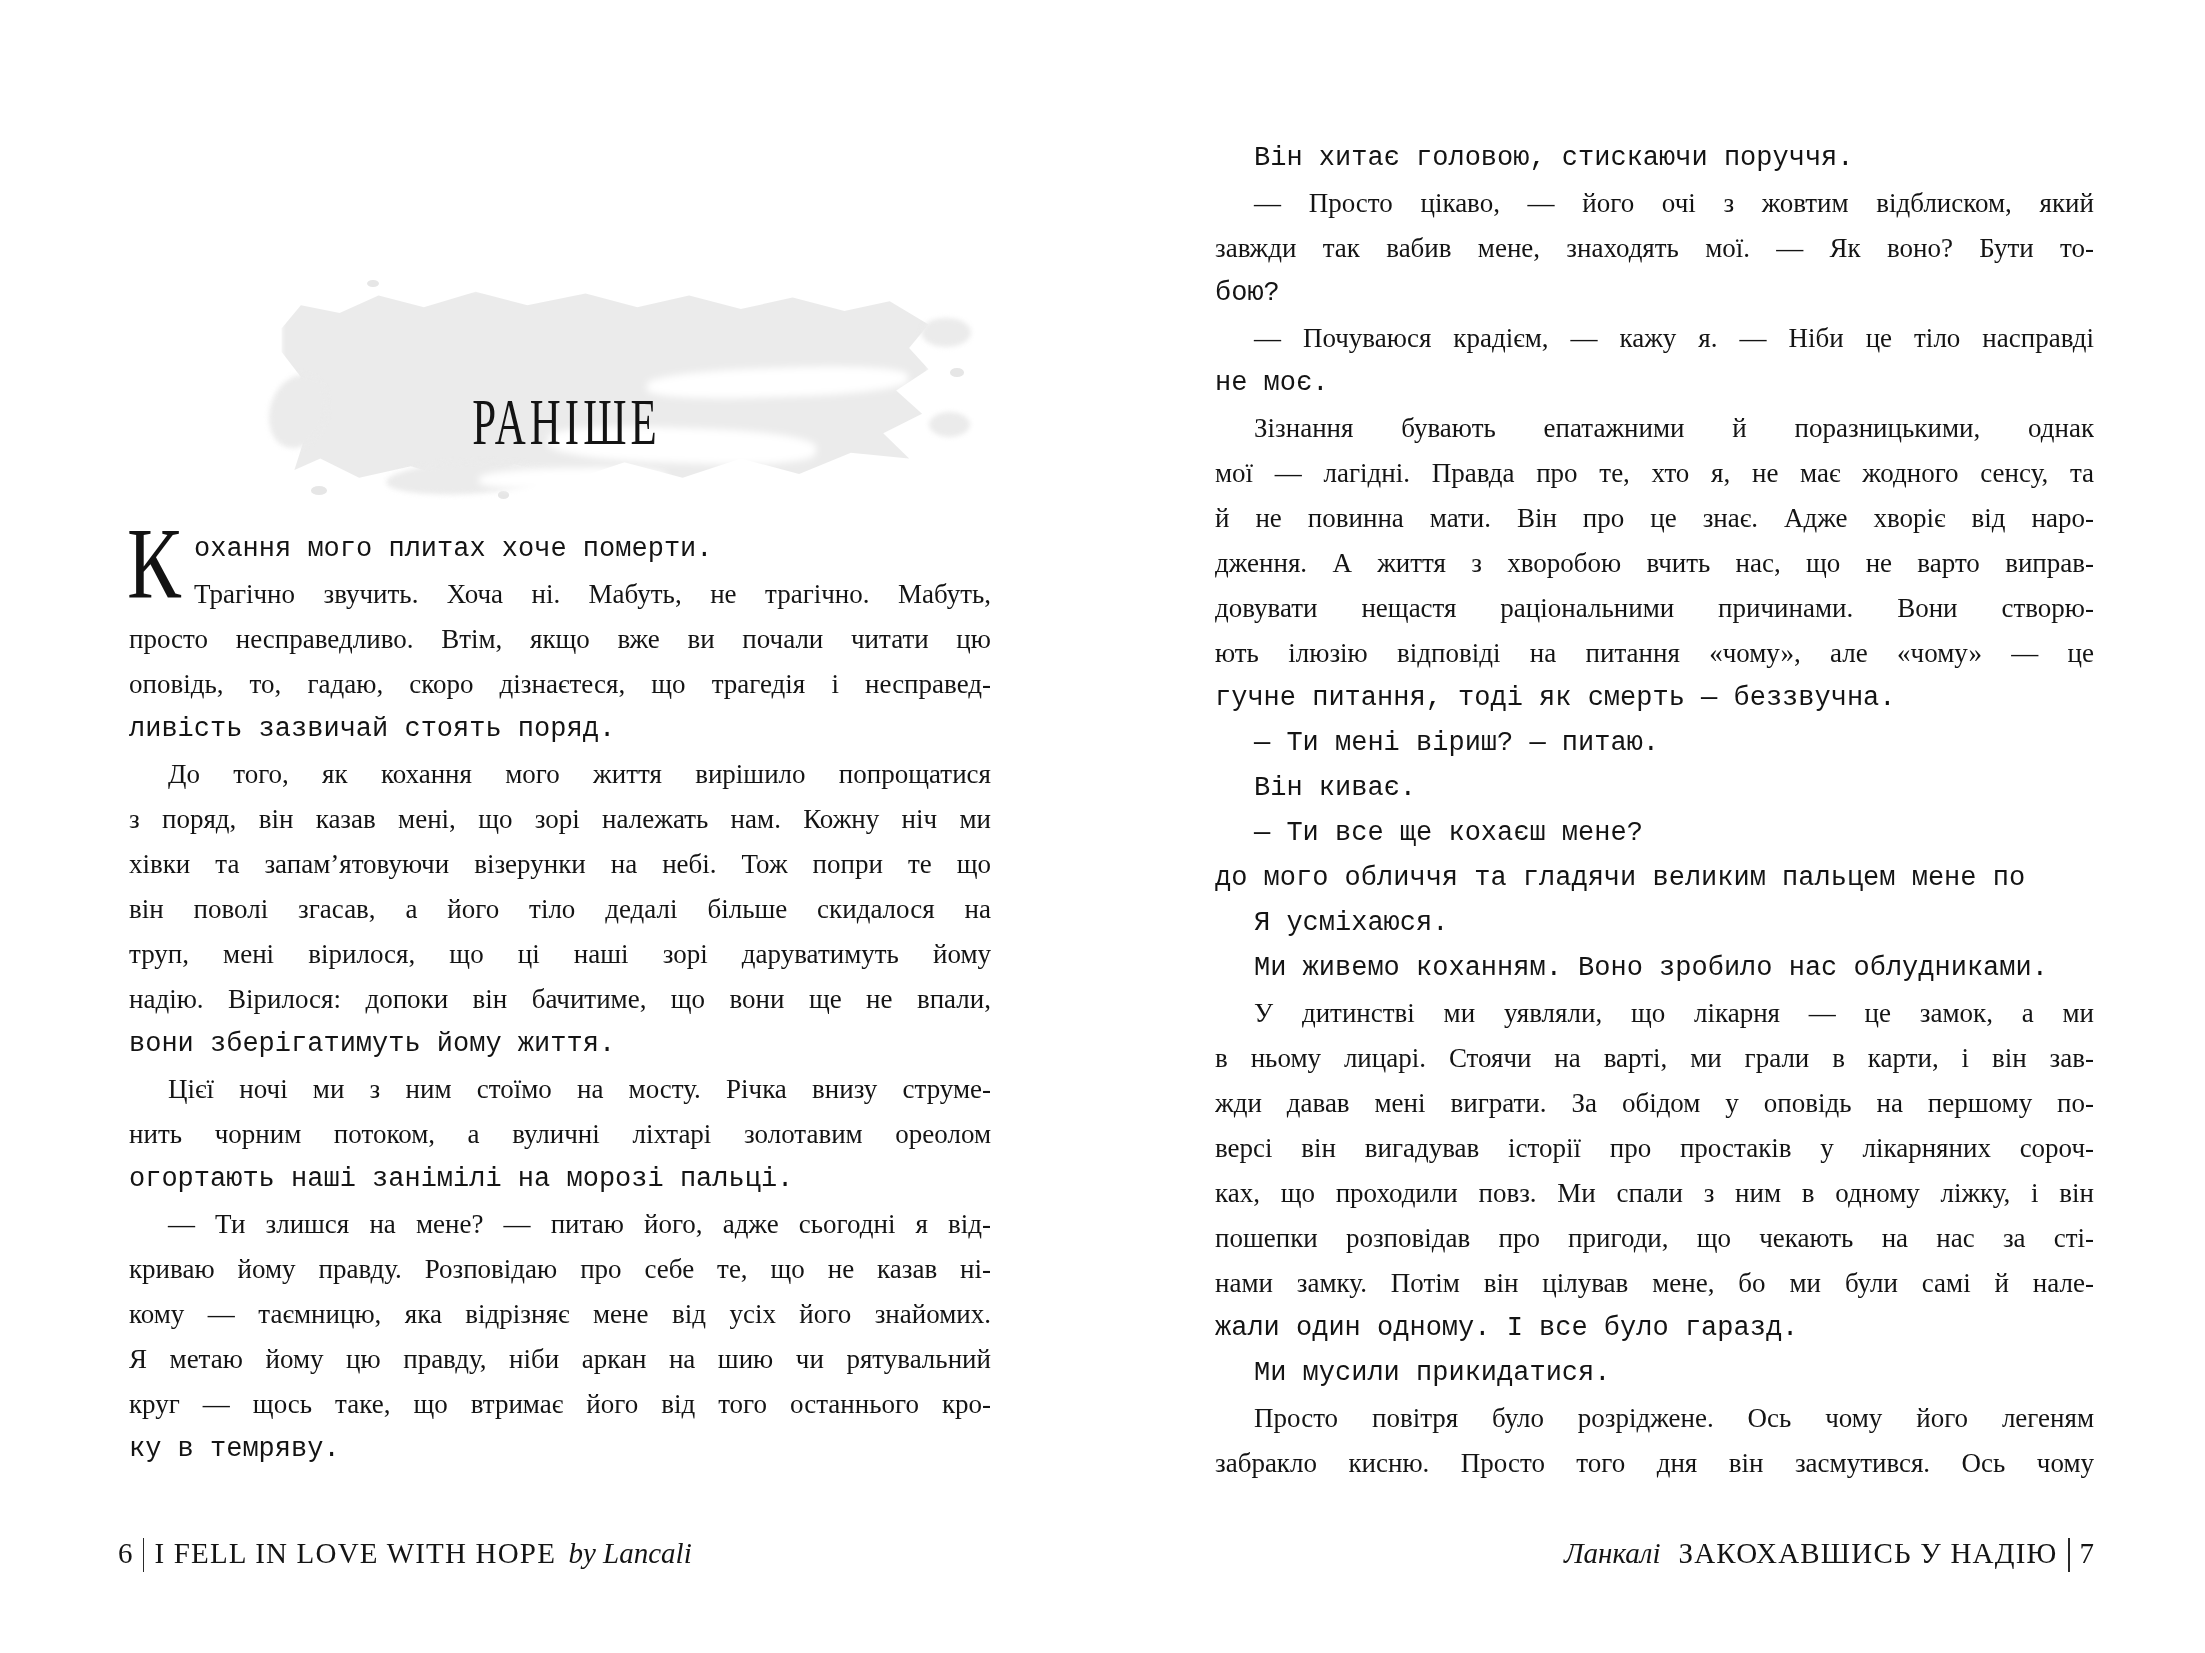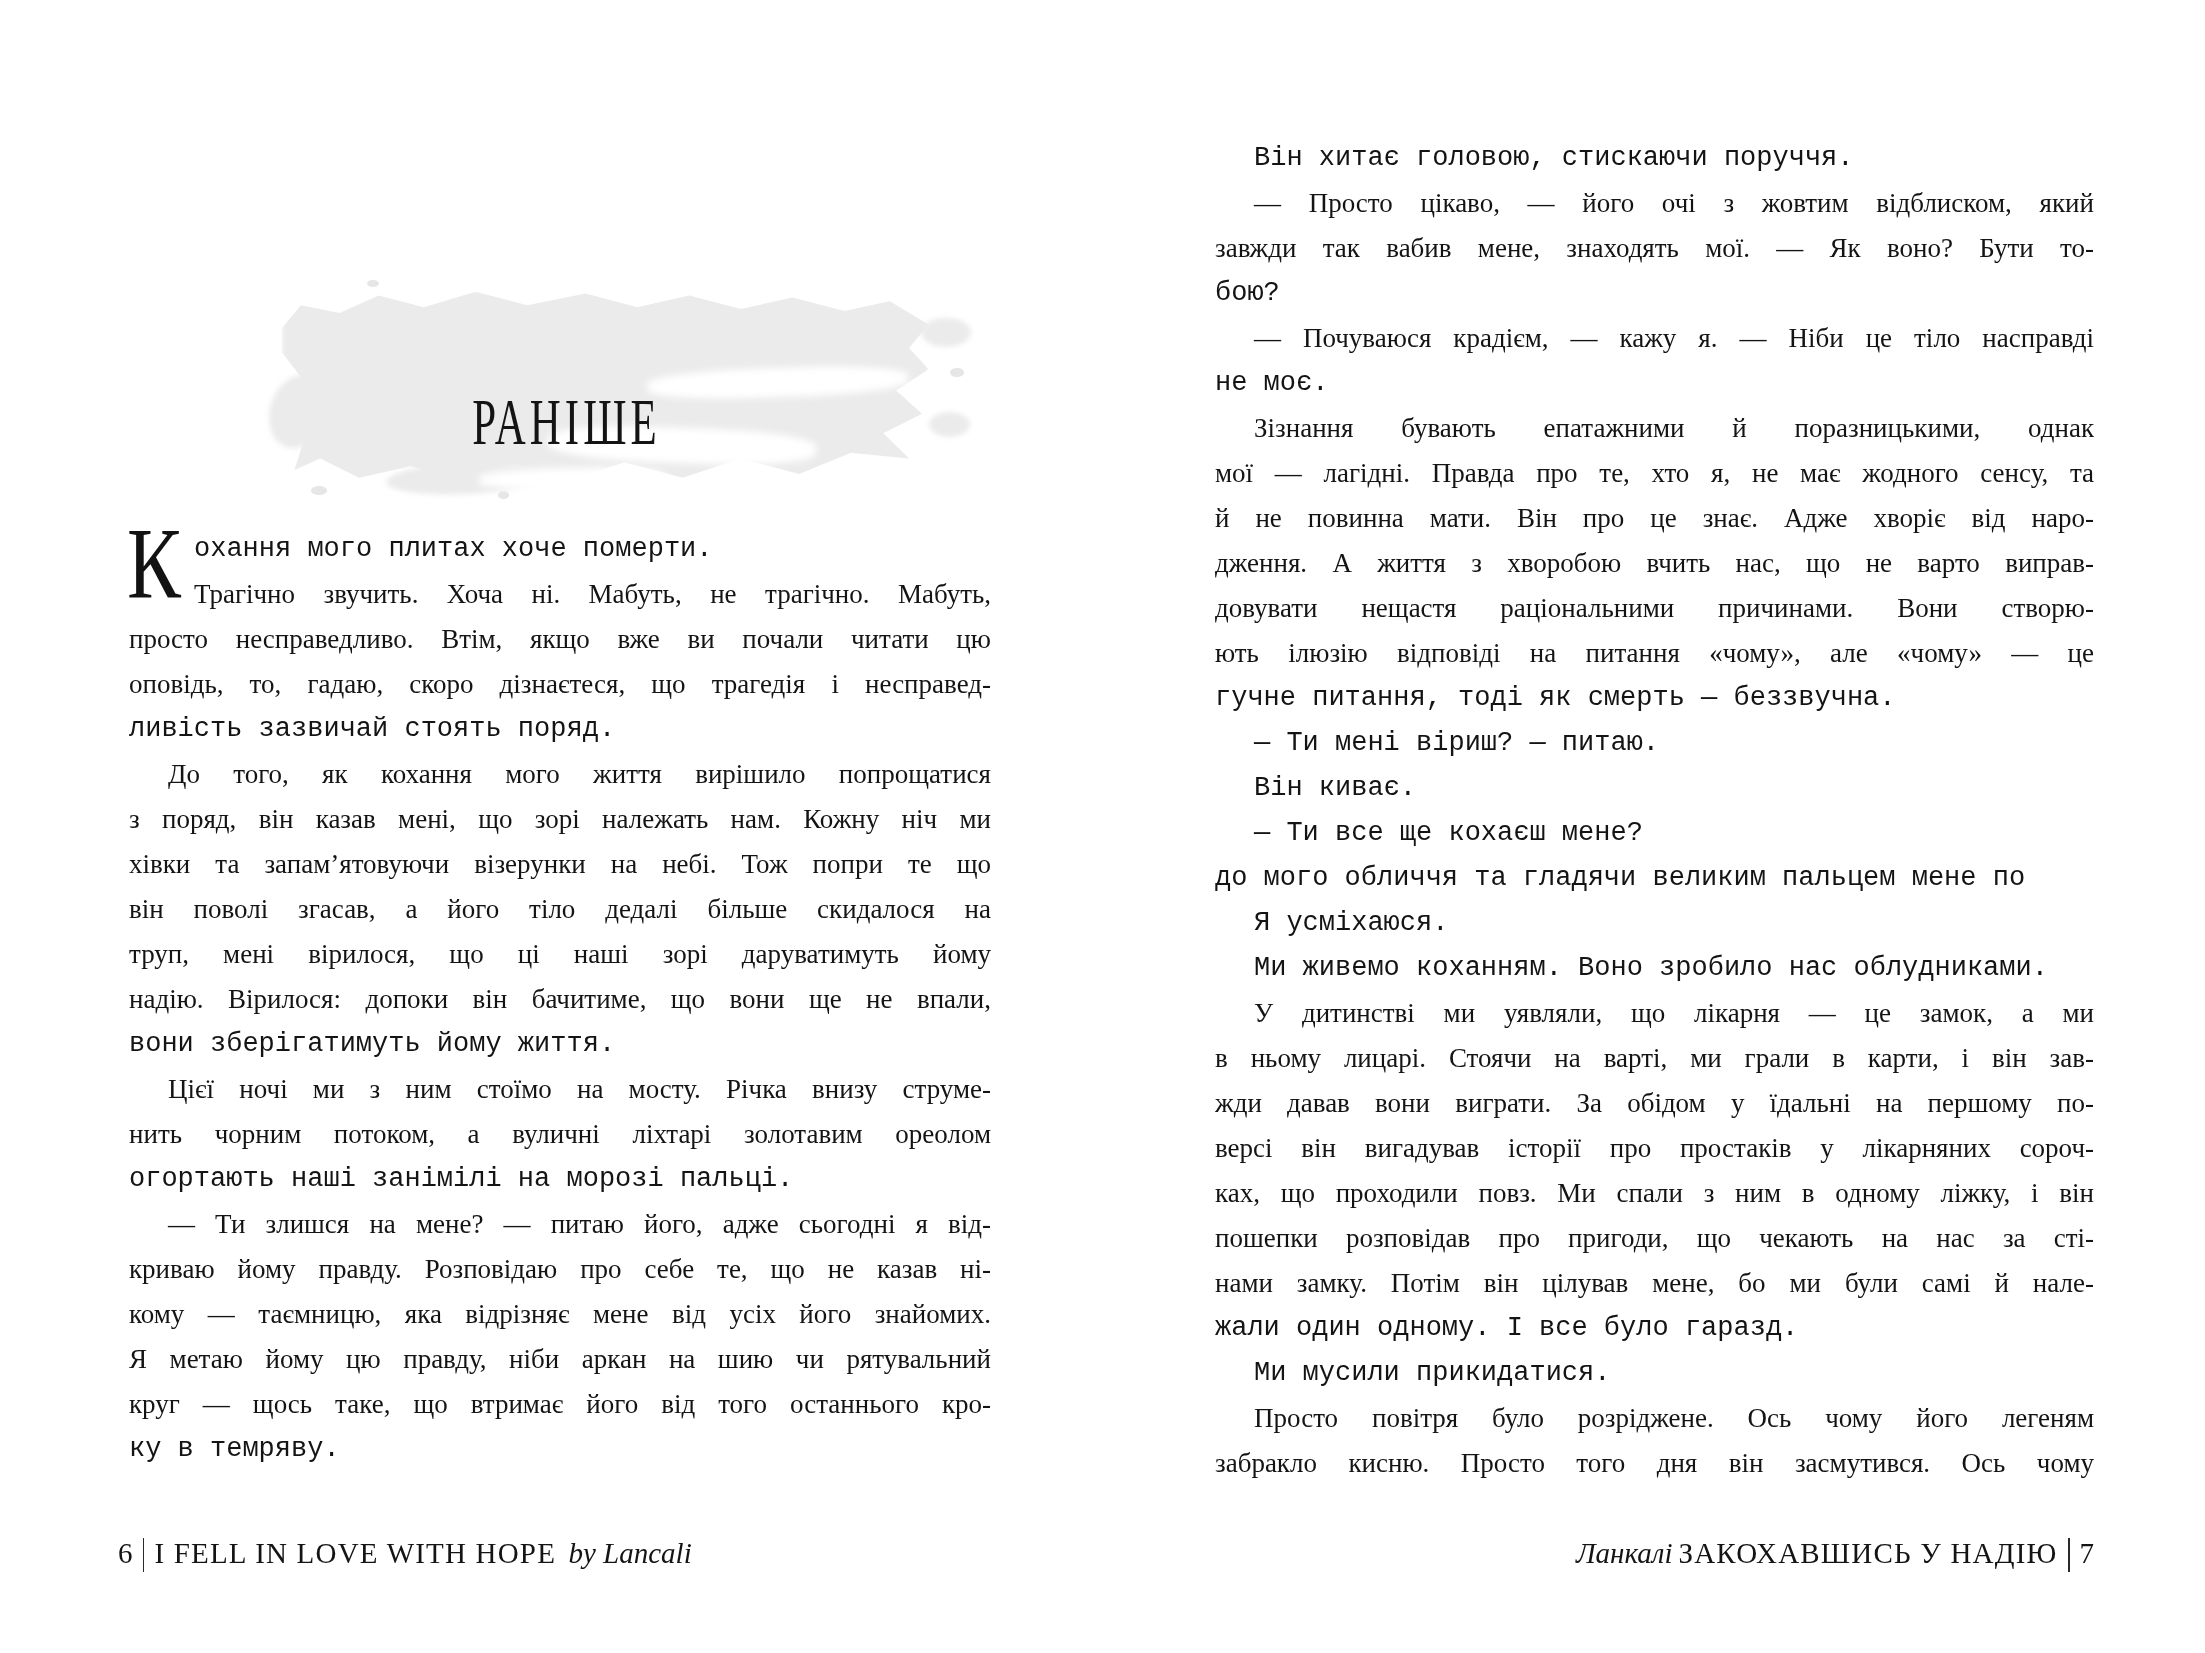--- a/index.html
+++ b/index.html
@@ -57,21 +57,21 @@
   .footer{position:absolute;top:1531px;height:45px;line-height:45px;font-size:29px;color:#141414;white-space:nowrap;}
   .footer-left{left:118px;}
   .footer-right{right:111px;text-align:right;}
   .footer .bar{
     display:inline-block;vertical-align:middle;width:1.9px;height:34px;background:#2a2a2a;
     margin:0 10px;position:relative;top:-1.2px;
   }
   .footer .caps{letter-spacing:1.2px;}
   .footer .ital{font-style:italic;letter-spacing:0;}
   .footer-left .ital{margin-left:12.4px;}
-  .footer-right .ital{margin-right:6px;}
+  .footer-right .ital{margin-right:18px;}
 </style>
 </head>
 <body>
 
 <div class="spread">
 
   <div>
 
     <div class="brush">
       <div class="brush-main"></div>
@@ -138,21 +138,21 @@
         <div class="line j">ють ілюзію відповіді на питання «чому», але «чому» — це</div>
         <div class="line nj">гучне питання, тоді як смерть — беззвучна.</div>
         <div class="line nj pad-ind">— Ти мені віриш? — питаю.</div>
         <div class="line nj pad-ind">Він киває.</div>
         <div class="line nj pad-ind">— Ти все ще кохаєш мене?</div>
         <div class="line nj">до мого обличчя та гладячи великим пальцем мене по щоці.</div>
         <div class="line nj pad-ind">Я усміхаюся.</div>
         <div class="line nj pad-ind">Ми живемо коханням. Воно зробило нас облудниками.</div>
         <div class="line j pad-ind">У дитинстві ми уявляли, що лікарня — це замок, а ми</div>
         <div class="line j">в ньому лицарі. Стоячи на варті, ми грали в карти, і він зав-</div>
-        <div class="line j">жди давав вони виграти. За обідом у їдальні на першому по-</div>
+        <div class="line j">жди давав мені виграти. За обідом у оповідь на першому по-</div>
         <div class="line j">версі він вигадував історії про простаків у лікарняних сороч-</div>
         <div class="line j">ках, що проходили повз. Ми спали з ним в одному ліжку, і він</div>
         <div class="line j">пошепки розповідав про пригоди, що чекають на нас за сті-</div>
         <div class="line j">нами замку. Потім він цілував мене, бо ми були самі й нале-</div>
         <div class="line nj">жали один одному. І все було гаразд.</div>
         <div class="line nj pad-ind">Ми мусили прикидатися.</div>
         <div class="line j pad-ind">Просто повітря було розріджене. Ось чому його легеням</div>
         <div class="line j">забракло кисню. Просто того дня він засмутився. Ось чому</div>
       </div>
 

